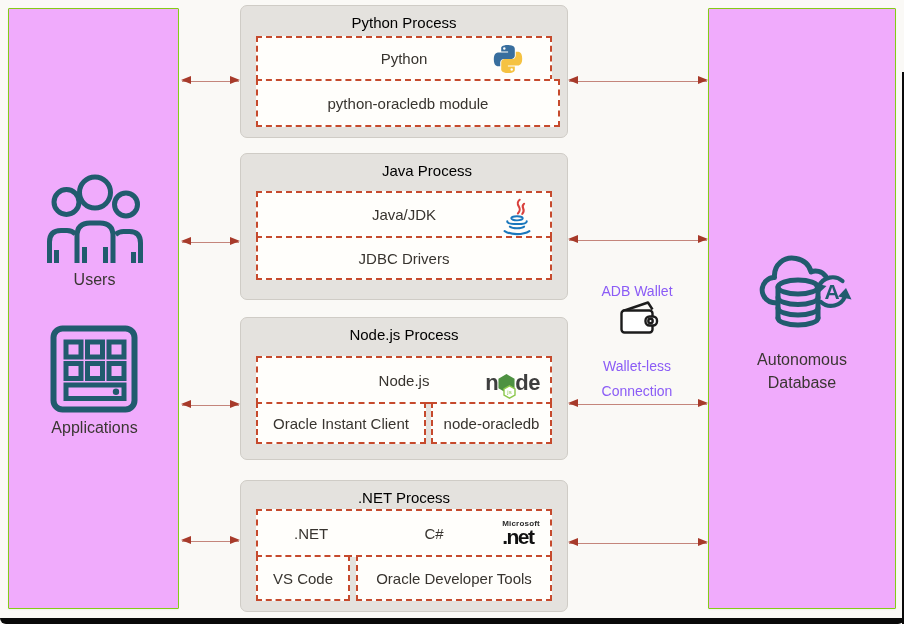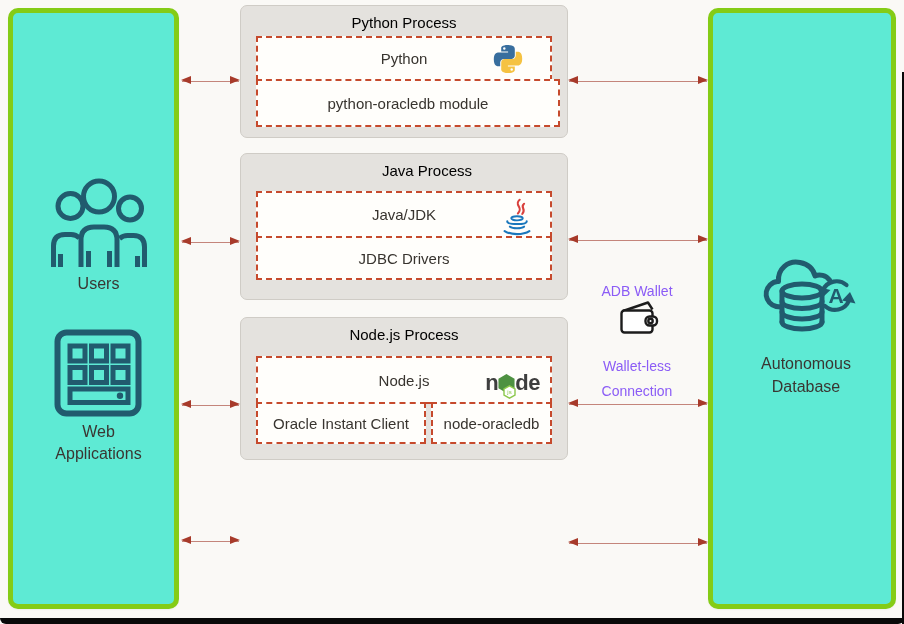--- a/index.html
+++ b/index.html
@@ -1,20 +1,20 @@
 <!DOCTYPE html>
 <html><head>
 <meta charset="utf-8">
 <style>
   * { box-sizing: border-box; margin: 0; padding: 0; }
   html,body { background:#faf9f6; }
   body { font-family: "Liberation Sans", "DejaVu Sans", sans-serif; }
   #stage { position:relative; width:904px; height:624px; background:#faf9f6; overflow:hidden; color:#38342f; }
 
-  .panel { position:absolute; background:#5eead4; border:5px solid #84cc16; border-radius:10px; box-shadow:0 1px 2px rgba(0,0,0,0.04); }
+  .panel { position:absolute; background:#f0abfc; border:1px solid #84cc16; border-radius:1px; box-shadow:0 1px 2px rgba(0,0,0,0.04); }
   #panel-left  { left:8px; top:8px; width:171px; height:601px; }
   #panel-right { left:708px; top:8px; width:188px; height:601px; }
 
   .proc { position:absolute; left:240px; width:328px; background:#e4e2de; border:1px solid #cfccc6; border-radius:7px; }
   #proc-python { top:5px;   height:133px; }
   #proc-java   { top:153px; height:147px;padding-left:46px; }
   #proc-node   { top:317px; height:143px; }
   #proc-dotnet { top:480px; height:132px; }
   .proc-title { padding-top:8px; text-align:center; font-size:15px; color:#000000; }
 
@@ -77,21 +77,20 @@
         <rect x="39.5" y="19" width="15" height="15" stroke-width="5"></rect>
         <rect x="61" y="19" width="15" height="15" stroke-width="5"></rect>
         <rect x="18" y="40.5" width="15" height="15" stroke-width="5"></rect>
         <rect x="39.5" y="40.5" width="15" height="15" stroke-width="5"></rect>
         <rect x="61" y="40.5" width="15" height="15" stroke-width="5"></rect>
         <rect x="18" y="62" width="58" height="13.5" stroke-width="5"></rect>
         <circle cx="68" cy="68.7" r="3.2" fill="#215b6e" stroke="none"></circle>
       </g>
     </svg>
     <div class="side-label two-line" style="left:0;top:408px;width:171px">
-      <div>Web</div>
       <div>Applications</div>
     </div>
   </div>
 
   <div class="proc" id="proc-python">
     <div class="proc-title">Python Process</div>
     <div class="dcell" style="left:15px;right:15px;top:30px;height:45px">
       <span>Python</span>
       <svg class="icon" style="right:26px;top:5px" width="32" height="32" viewBox="0 0 32 32">
         <path fill="#386e9e" fill-rule="evenodd" d="M16 2c-7.3 0-6.8 3.2-6.8 3.2v3.3h6.9v1H6.4S1.8 9 1.8 16.3c0 7.3 4 7 4 7h2.4v-3.4s-.1-4 4-4H19s3.8.1 3.8-3.7V6s.6-4-6.8-4zm-3.7 2.2a1.25 1.25 0 1 1 0 2.5 1.25 1.25 0 0 1 0-2.5z"></path>
@@ -140,20 +139,37 @@
       </div>
     </div>
     <div class="dcell" style="left:15px;width:170px;top:84px;height:42px">
       <span>Oracle Instant Client</span>
     </div>
     <div class="dcell" style="left:190px;right:15px;top:84px;height:42px">
       <span>node-oracledb</span>
     </div>
   </div>
 
+  <div class="proc" id="proc-dotnet">
+    <div class="proc-title">.NET Process</div>
+    <div class="dcell" style="left:15px;right:15px;top:28px;height:48px">
+      <span class="pos" style="left:36px">.NET</span>
+      <span class="pos" style="left:146px;width:60px;text-align:center">C#</span>
+      <div class="pos" id="ms-logo">
+        <div id="ms-brand">Microsoft</div>
+        <div id="ms-name">.net</div>
+      </div>
+    </div>
+    <div class="dcell" style="left:15px;width:94px;top:74px;height:46px">
+      <span>VS Code</span>
+    </div>
+    <div class="dcell" style="left:115px;right:15px;top:74px;height:46px">
+      <span>Oracle Developer Tools</span>
+    </div>
+  </div>
 
   <div class="mid-label" style="top:283px">ADB Wallet</div>
   <svg class="icon" style="left:615px;top:300px" width="46" height="36" viewBox="0 0 46 36">
     <g fill="#ffffff" stroke="#1c1c1c" stroke-width="2.4" stroke-linejoin="round">
       <path d="M8,11 L33,2.5 L37.5,9.5" fill="none"></path>
       <rect x="6.5" y="10.5" width="31" height="22" rx="3"></rect>
       <rect x="30.5" y="16.5" width="11.5" height="9" rx="4"></rect>
       <circle cx="35.5" cy="21" r="2.2" fill="none"></circle>
     </g>
   </svg>

